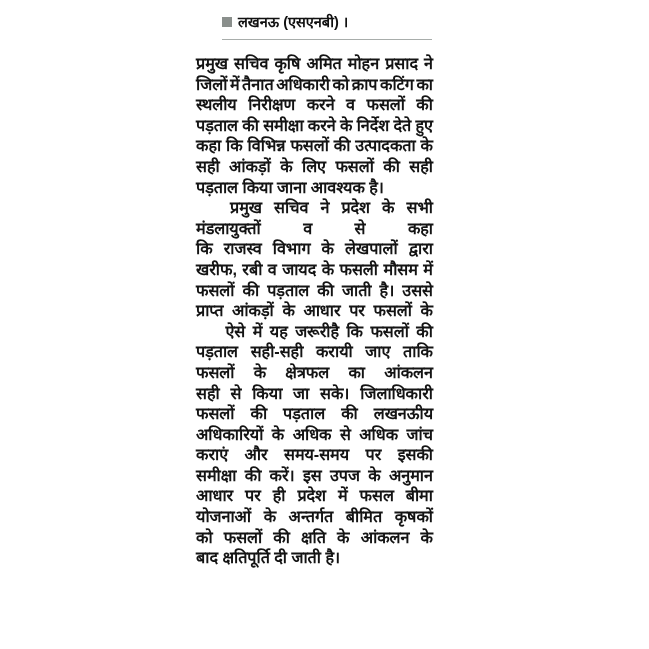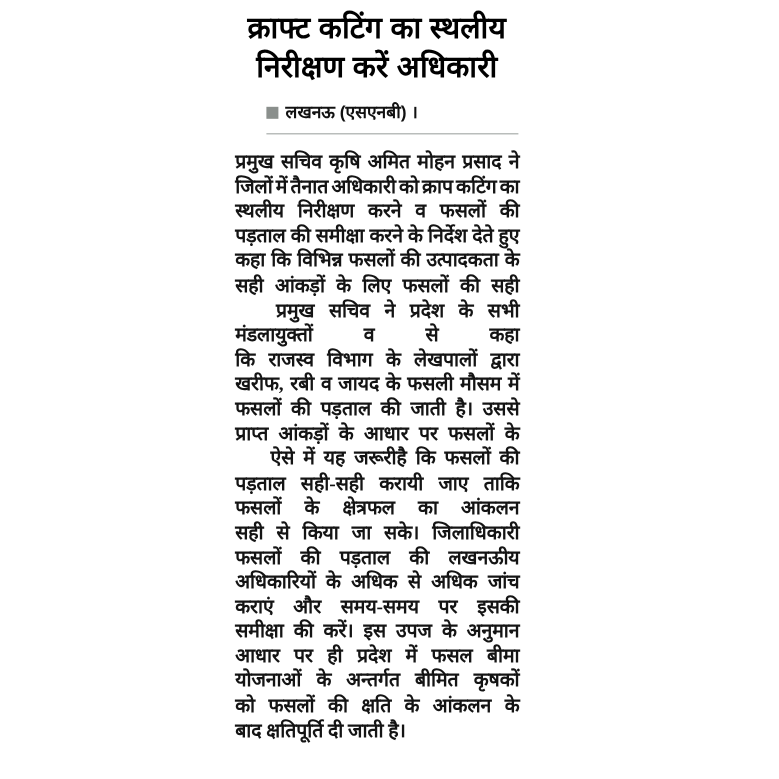--- a/index.html
+++ b/index.html
@@ -89,21 +89,21 @@
     margin: 0;
     width: 210px;
   }
 
   
   .body-text {
     padding-top: 13px;
   }
   .para {
     margin: 0;
-    font-family: Liberation Serif, serif;
+    font-family: Liberation Sans, sans-serif;
     font-weight: 700;
     font-size: 16.2px;
     line-height: 20.6px;
     color: #141414;
     text-align: justify;
     text-justify: inter-word;
     letter-spacing: -0.05px;
   }
   .para .line {
     display: flex;
@@ -121,24 +121,20 @@
     width: 22px;
     flex: 0 0 auto;
   }
 </style>
 </head>
 <body>
 
 <div class="clipping">
   <div class="article-column">
 
-    <h1 class="headline">
-      <span class="headline-line">क्राफ्ट कटिंग का स्थलीय</span>
-      <span class="headline-line">निरीक्षण करें अधिकारी</span>
-    </h1>
 
     <div class="dateline">
       <span class="dateline-bullet"></span>
       <span>लखनऊ (एसएनबी) ।</span>
     </div>
 
     <div class="divider-wrap">
       <hr class="divider">
     </div>
 
@@ -192,20 +188,21 @@
           </span>
           <span class="line">
             <span>सही</span>
             <span>आंकड़ों</span>
             <span>के</span>
             <span>लिए</span>
             <span>फसलों</span>
             <span>की</span>
             <span>सही</span>
           </span>
+          <span class="line last"><span>पड़ताल किया जाना आवश्यक है।</span></span>
         </p>
         <p class="para">
           <span class="line">
             <span class="indent-spacer"></span>
             <span>प्रमुख</span>
             <span>सचिव</span>
             <span>ने</span>
             <span>प्रदेश</span>
             <span>के</span>
             <span>सभी</span>

